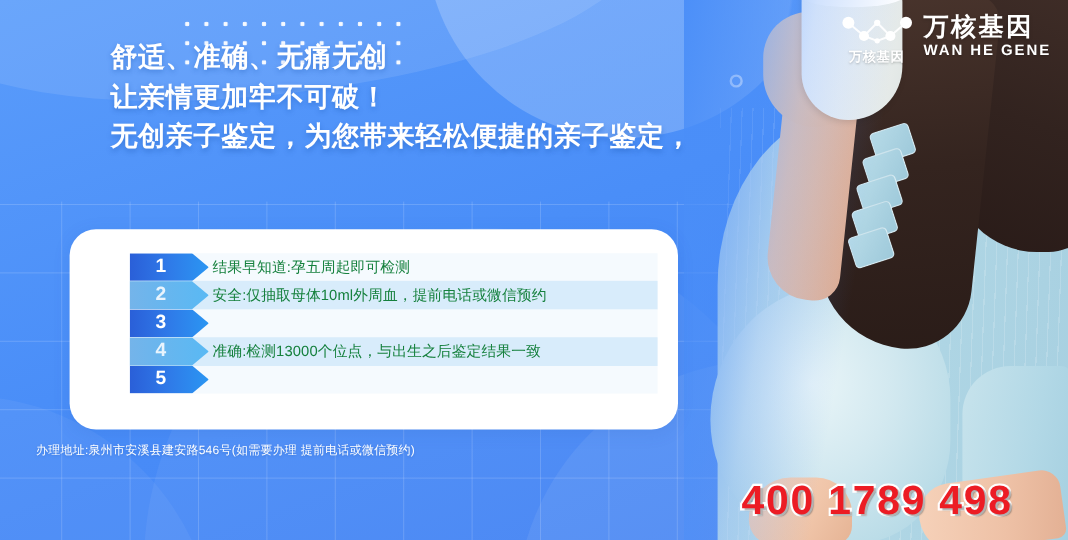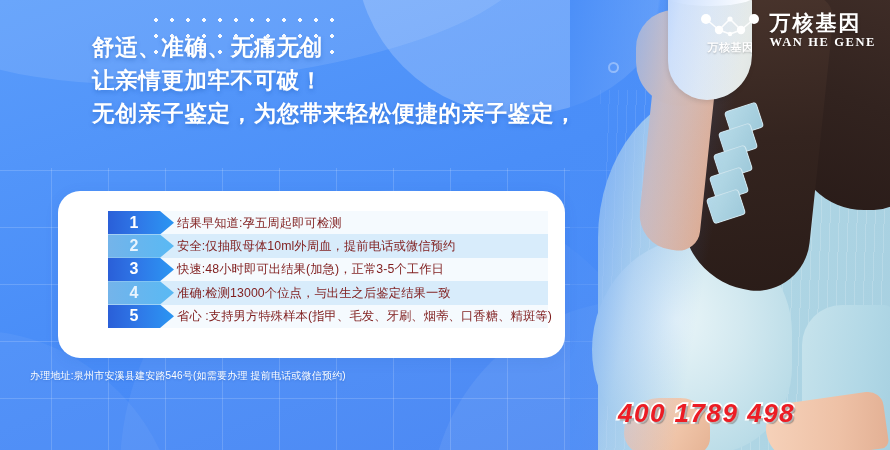--- a/index.html
+++ b/index.html
@@ -163,21 +163,21 @@
     color:#fff; font-size:11px; font-weight:700; letter-spacing:.5px;
     text-align:center; text-shadow:0 1px 2px rgba(0,0,0,.25);
   }
   .logo-words { display:flex; flex-direction:column; align-items:flex-start; }
   .logo-cn {
     color:#fff; font-size:21px; font-weight:700; letter-spacing:2px; line-height:1.1;
     text-shadow:0 1px 3px rgba(0,0,0,.22);
   }
   .logo-en {
     color:#fff; font-size:12.5px; font-weight:700; letter-spacing:1.6px; line-height:1.3;
-    font-family:Liberation Serif, serif;
+    font-family:Liberation Sans, sans-serif;
     text-shadow:0 1px 2px rgba(0,0,0,.22);
   }
 
   
   .headline { position:absolute; left:48px; top:31px; z-index:12;margin-left:44px; }
   .headline div {
     color:#fff; font-weight:700; font-size:22.5px; line-height:33px;
     letter-spacing:.6px;
     text-shadow:0 2px 4px rgba(32,90,185,.45);
     white-space:nowrap;
@@ -203,33 +203,33 @@
   }
   .badge.dark .chev { background:linear-gradient(90deg,#2a5fd8 0%,#2f79e8 48%,#2b96f2 100%); }
   .badge.light .chev { background:linear-gradient(90deg,#74b4ea 0%,#66b6ef 50%,#59b9f4 100%); }
   .badge .num {
     position:relative; z-index:2; color:#fff;
     font-size:16px; font-weight:700; line-height:1;
     padding-right:4px;
   }
   .badge.light .num { color:#e9f4fd; }
   .row-text {
-    padding-left:13px; color:#7f1d1d; font-size:12.3px; line-height:1;
+    padding-left:13px; color:#15803d; font-size:12.3px; line-height:1;
     white-space:nowrap; letter-spacing:.1px;
   }
 
   
   .address {
     position:absolute; left:30px; top:370px; z-index:14;
     color:#fff; font-size:10px; line-height:1.2; letter-spacing:.2px;
     text-shadow:0 1px 2px rgba(30,80,170,.35); white-space:nowrap;
   }
   .phone {
     position:absolute; left:618px; top:400px; z-index:30;
-    color:#ec1c24; font-size:26px; font-weight:700; font-style:italic;
+    color:#ec1c24; font-size:34px; font-weight:700; 
     letter-spacing:1.5px; line-height:1; white-space:nowrap;
     -webkit-text-stroke:3.5px #ffffff;
     paint-order:stroke fill;
     text-shadow:2px 2px 1px rgba(80,80,80,.45);
   }
 </style>
 </head>
 <body>
 
 <div id="banner">
@@ -324,37 +324,35 @@
           <span class="num">2</span>
         </div>
         <div class="row-text">安全:仅抽取母体10ml外周血，提前电话或微信预约</div>
       </div>
 
       <div class="row plain">
         <div class="badge dark">
           <div class="chev"></div>
           <span class="num">3</span>
         </div>
-        <div class="row-text">快速:48小时即可出结果(加急)，正常3-5个工作日</div>
       </div>
 
       <div class="row alt">
         <div class="badge light">
           <div class="chev"></div>
           <span class="num">4</span>
         </div>
         <div class="row-text">准确:检测13000个位点，与出生之后鉴定结果一致</div>
       </div>
 
       <div class="row plain">
         <div class="badge dark">
           <div class="chev"></div>
           <span class="num">5</span>
         </div>
-        <div class="row-text">省心 :支持男方特殊样本(指甲、毛发、牙刷、烟蒂、口香糖、精斑等)</div>
       </div>
 
     </div>
   </div>
 
   <div class="address">办理地址:泉州市安溪县建安路546号(如需要办理 提前电话或微信预约)</div>
   <div class="phone">400 1789 498</div>
 
 </div>
 

